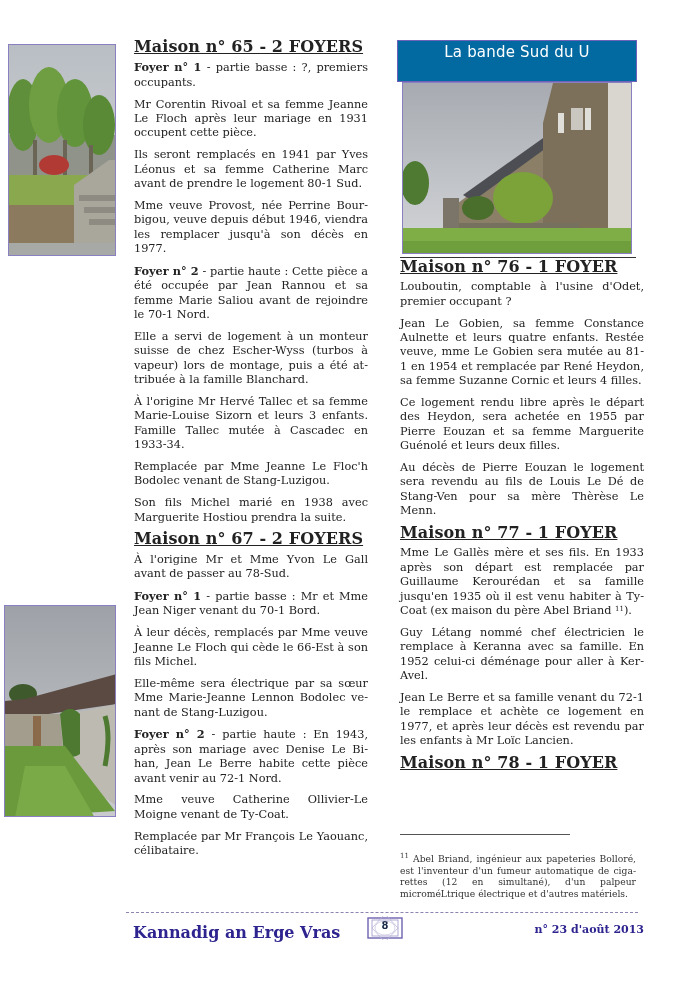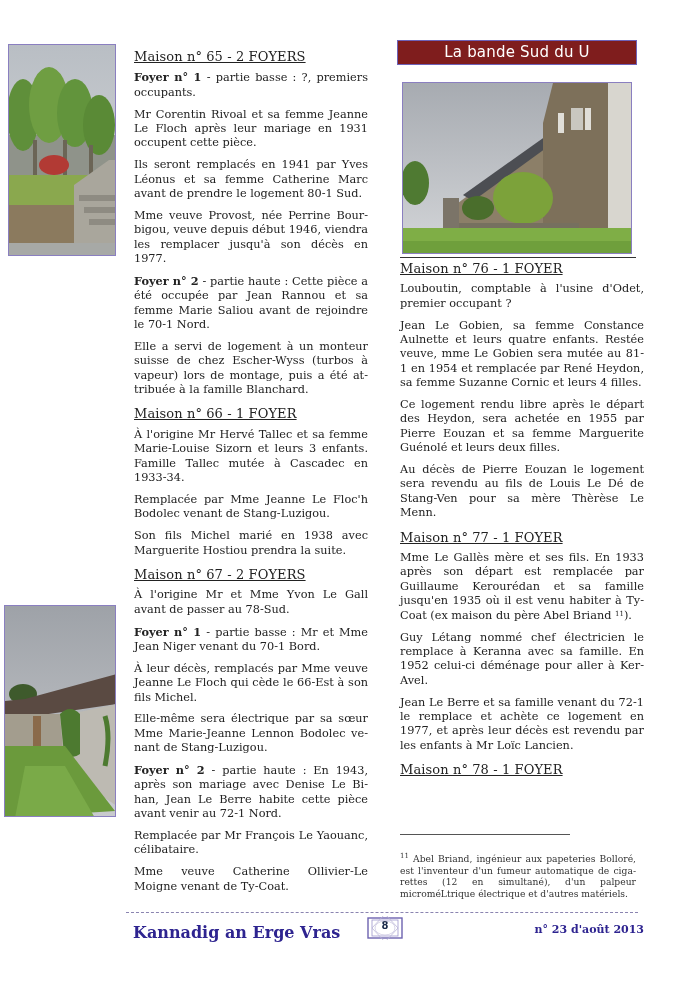--- a/index.html
+++ b/index.html
@@ -1,25 +1,25 @@
 <!DOCTYPE html>
 <html><head>
 <meta charset="utf-8">
 <style>
   * { box-sizing: border-box; margin: 0; padding: 0; }
   html, body { width: 700px; height: 990px; background: #ffffff; overflow: hidden; }
   body { position: relative; font-family: "DejaVu Serif", serif; color: #222; }
   .col { position: absolute; font-size: 11.3px; line-height: 14.4px; }
   .col-mid { left: 134px; top: 40px; width: 234px; }
-  .col-right { left: 400px; top: 252px; width: 244px; }
+  .col-right { left: 400px; top: 260px; width: 244px; }
   .col p { text-align: justify; margin-bottom: 7.4px; hyphens: manual; }
-  .col h2 { font-family: "DejaVu Serif", serif; font-weight: normal; font-size: 13px; text-decoration: underline; margin-bottom: 6px; letter-spacing: 0.1px; margin-top: 10px; }
+  .col h2 { font-family: "DejaVu Serif", serif; font-weight: bold; font-size: 16px; text-decoration: underline; margin-bottom: 6px; letter-spacing: 0.1px; }
   .col b { font-weight: bold; }
   .photo { position: absolute; border: 1px solid #8a7fc0; overflow: hidden; }
-  .banner { position: absolute; left: 397px; top: 40px; width: 240px; height: 25px; background: #7f1d1d; border: 1px solid #6e62b8; color: #fff; text-align: center; font-family: "DejaVu Sans", sans-serif; font-size: 15px; line-height: 23px; letter-spacing: 0.2px; }
+  .banner { position: absolute; left: 397px; top: 40px; width: 240px; height: 42px; background: #0369a1; border: 1px solid #6e62b8; color: #fff; text-align: center; font-family: "DejaVu Sans", sans-serif; font-size: 15px; line-height: 23px; letter-spacing: 0.2px; }
   .rule-under-photo { position: absolute; left: 400px; top: 257px; width: 236px; height: 1px; background: #333; }
   .footnote-rule { position: absolute; left: 400px; top: 834px; width: 170px; height: 1px; background: #555; }
   .footnote { position: absolute; left: 400px; top: 853px; width: 236px; font-size: 9.2px; line-height: 11.6px; text-align: justify; color: #333; }
   .footnote sup, .col sup { font-size: 7px; vertical-align: top; position: relative; top: -2px; }
   .footer-dash { position: absolute; left: 126px; top: 912px; width: 512px; border-top: 1px dashed #8a84b0; }
   .footer-left { position: absolute; left: 133px; top: 923px; font-weight: bold; font-size: 16px; color: #2e2490; }
   .footer-right { position: absolute; right: 56px; top: 923px; font-weight: bold; font-size: 11px; color: #2e2490; }
   .page-num { position: absolute; left: 366px; top: 916px; width: 38px; height: 24px; }
   .page-num .label { position: absolute; left: 0; top: 4px; width: 38px; text-align: center; font-family: "DejaVu Sans", sans-serif; font-weight: bold; font-size: 10px; color: #1a2a4a; }
 </style>
@@ -108,33 +108,32 @@
 
 <div class="col col-mid">
   <h2>Maison n° 65 - 2 FOYERS</h2>
   <p><b>Foyer n° 1</b><span> - partie basse : ?, premiers occupants.</span></p>
   <p>Mr Corentin Rivoal et sa femme Jeanne Le Floch après leur mariage en 1931 occupent cette pièce.</p>
   <p>Ils seront remplacés en 1941 par Yves Léonus et sa femme Catherine Marc avant de prendre le logement 80-1 Sud.</p>
   <p>Mme veuve Provost, née Perrine Bour­bigou, veuve depuis début 1946, vien­dra les remplacer jusqu'à son décès en 1977.</p>
   <p><b>Foyer n° 2</b><span> - partie haute : Cette pièce a été occupée par Jean Rannou et sa femme Marie Saliou avant de rejoindre le 70-1 Nord.</span></p>
   <p>Elle a servi de logement à un monteur suisse de chez Escher-Wyss (turbos à vapeur) lors de montage, puis a été at­tribuée à la famille Blanchard.</p>
 
-  <h2>Maison n° 66 - 1 FOYER</h2>
   <p>À l'origine Mr Hervé Tallec et sa femme Marie-Louise Sizorn et leurs 3 enfants. Famille Tallec mutée à Cascadec en 1933-34.</p>
   <p>Remplacée par Mme Jeanne Le Floc'h Bodolec venant de Stang-Luzigou.</p>
   <p>Son fils Michel marié en 1938 avec Marguerite Hostiou prendra la suite.</p>
 
   <h2>Maison n° 67 - 2 FOYERS</h2>
   <p>À l'origine Mr et Mme Yvon Le Gall avant de passer au 78-Sud.</p>
   <p><b>Foyer n° 1</b><span> - partie basse : Mr et Mme Jean Niger venant du 70-1 Bord.</span></p>
   <p>À leur décès, remplacés par Mme veuve Jeanne Le Floch qui cède le 66-Est à son fils Michel.</p>
   <p>Elle-même sera électrique par sa sœur Mme Marie-Jeanne Lennon Bodolec ve­nant de Stang-Luzigou.</p>
   <p><b>Foyer n° 2</b><span> - partie haute : En 1943, après son mariage avec Denise Le Bi­han, Jean Le Berre habite cette pièce avant venir au 72-1 Nord.</span></p>
+  <p>Mme veuve Catherine Ollivier-Le Moigne venant de Ty-Coat.</p>
   <p>Remplacée par Mr François Le Yaouanc, célibataire.</p>
-  <p>Mme veuve Catherine Ollivier-Le Moigne venant de Ty-Coat.</p>
 </div>
 
 <div class="col col-right">
   <h2>Maison n° 76 - 1 FOYER</h2>
   <p>Louboutin, comptable à l'usine d'Odet, premier occupant ?</p>
   <p>Jean Le Gobien, sa femme Constance Aulnette et leurs quatre enfants. Restée veuve, mme Le Gobien sera mu­tée au 81-1 en 1954 et remplacée par René Heydon, sa femme Suzanne Cor­nic et leurs 4 filles.</p>
   <p>Ce logement rendu libre après le départ des Heydon, sera achetée en 1955 par Pierre Eouzan et sa femme Marguerite Guénolé et leurs deux filles.</p>
   <p>Au décès de Pierre Eouzan le logement sera revendu au fils de Louis Le Dé de Stang-Ven pour sa mère Thèrèse Le Menn.</p>
 
   <h2>Maison n° 77 - 1 FOYER</h2>

